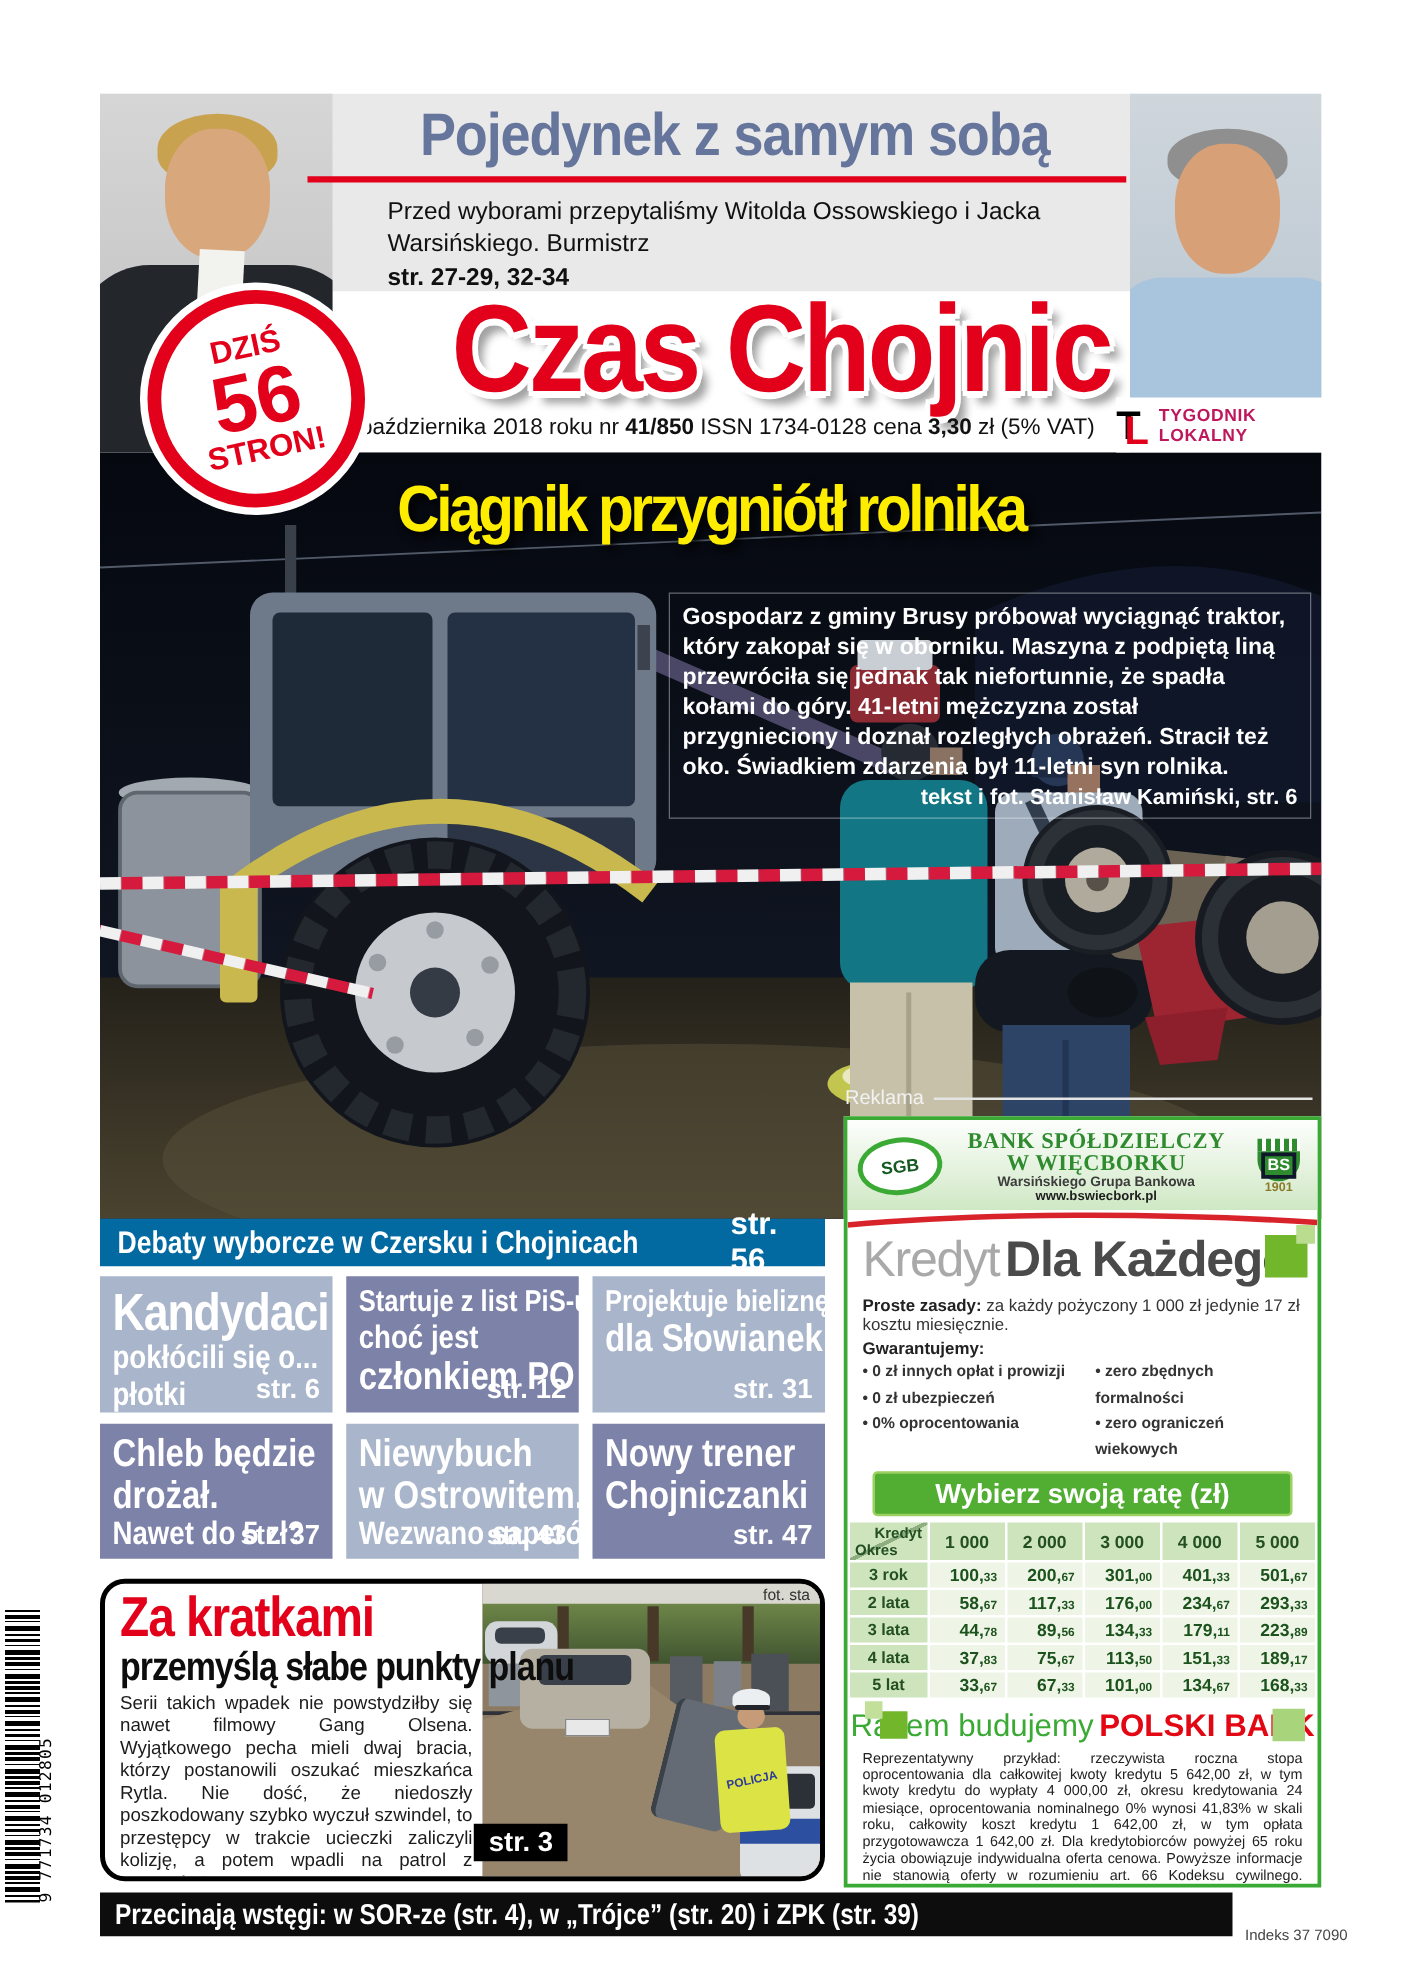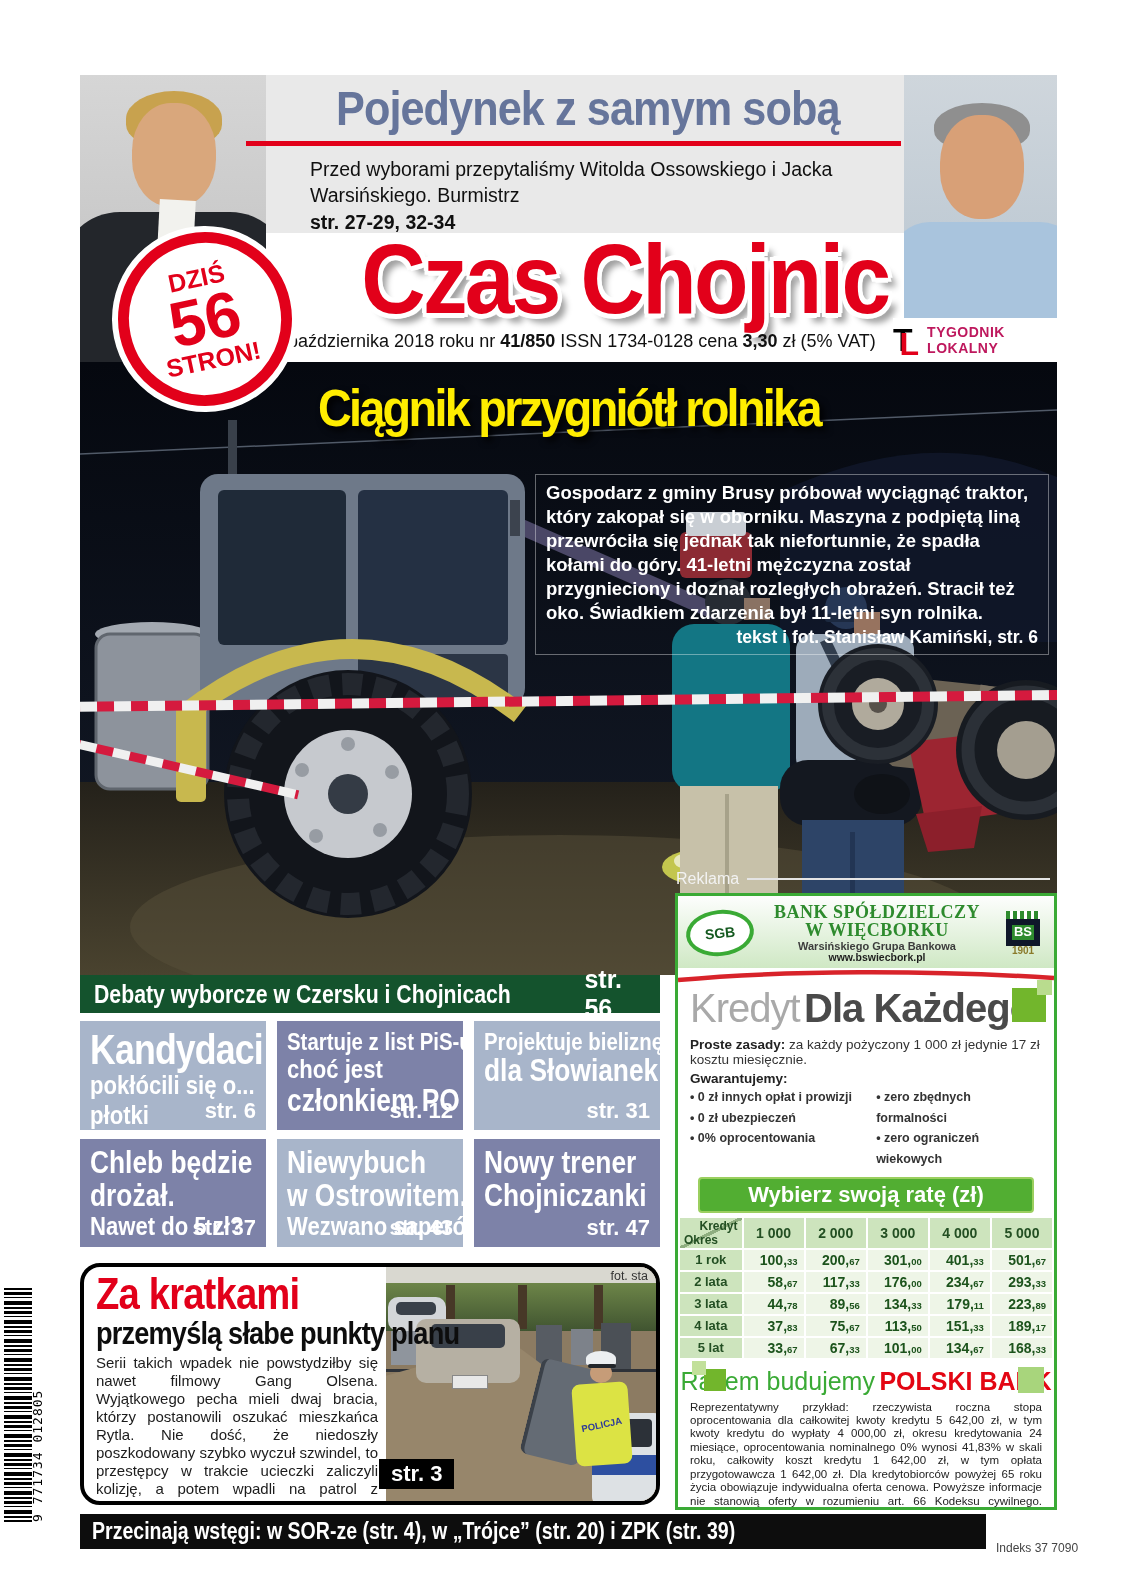--- a/index.html
+++ b/index.html
@@ -49,21 +49,21 @@
   #headline{position:absolute;left:0;top:16px;width:100%;text-align:center;font-size:52px;font-weight:900;letter-spacing:-3px;color:#ffed00;
     text-shadow:4px 4px 8px #000;z-index:3;}
   #lede-box{position:absolute;right:8px;top:112px;width:492px;border:1px solid rgba(255,255,255,.38);padding:6px 10px;z-index:3;}
   #lede{font-size:18.5px;font-weight:700;color:#fff;line-height:1.3;}
   #byline{font-size:17.5px;font-weight:700;color:#fff;text-align:right;margin-top:2px;}
   #reklama-row{position:absolute;left:596px;top:508px;width:374px;display:flex;align-items:center;z-index:6;}
   #reklama-row .txt{font-size:16px;color:#f2f2f2;}
   #reklama-row .line{flex:1;border-top:2px solid #e4e4e4;margin-left:8px;}
 
   
-  #debates{left:80px;top:975px;width:580px;height:38px;background:#14532d;color:#fff;display:flex;align-items:center;justify-content:space-between;padding:0 14px;box-sizing:border-box;}
+  #debates{left:80px;top:975px;width:580px;height:38px;background:#0369a1;color:#fff;display:flex;align-items:center;justify-content:space-between;padding:0 14px;box-sizing:border-box;}
   #debates .t{font-size:25px;font-weight:900;}
   #debates .p{font-size:25px;font-weight:900;}
 
   
   .teaser{position:absolute;width:186px;color:#fff;padding:8px 10px;box-sizing:border-box;}
   .t-light{background:#a8b5ca;}
   .t-dark{background:#7d82a8;}
   .teaser .pg{position:absolute;right:10px;bottom:6px;font-size:22px;font-weight:700;}
   .tz-xl{font-size:42px;font-weight:900;letter-spacing:-1px;line-height:1;}
   .tz-l{font-size:31px;font-weight:900;line-height:1.05;}
@@ -114,21 +114,21 @@
   #ad-header{height:72px;background:linear-gradient(#fdfefd,#cfe8c4);display:flex;align-items:center;padding:2px 8px 0;box-sizing:border-box;}
   #sgb-oval{width:60px;height:38px;border:4px solid #3aaa35;border-radius:50%;display:flex;align-items:center;justify-content:center;transform:rotate(-6deg);background:#fff;flex:none;}
   #sgb-oval span{font-size:14px;font-weight:900;color:#14591f;}
   #ad-bankname{flex:1;text-align:center;line-height:1.04;}
   #ad-bankname .b1,#ad-bankname .b2{font-family:"Liberation Serif","DejaVu Serif",serif;font-size:18px;font-weight:700;color:#2e8b2e;letter-spacing:.5px;}
   #ad-bankname .grp{font-size:11px;font-weight:700;color:#3c3c3c;margin-top:1px;}
   #ad-bankname .www{font-size:10.5px;font-weight:700;color:#1d1d1d;}
   #bs-emblem{width:46px;flex:none;text-align:center;}
   #bs-emblem .bars{height:10px;background:repeating-linear-gradient(90deg,#2e8b2e 0 4px,#fff 4px 7px);width:34px;margin:0 auto;}
   #bs-emblem .shield{width:34px;height:24px;margin:0 auto;background:#2e8b2e;border-radius:0 0 50% 50%/0 0 70% 70%;display:flex;align-items:center;justify-content:center;}
-  #bs-emblem .shield span{color:#fff;font-size:13px;font-weight:900;border:6px solid #0f172a;padding:0 2px;line-height:1.1;text-align:center;}
+  #bs-emblem .shield span{color:#fff;font-size:13px;font-weight:900;border:3px solid #0f172a;padding:0 2px;line-height:1.1;text-align:center;}
   #bs-emblem .yr{font-size:10px;font-weight:700;color:#8a7a2a;}
   #swoosh{display:block;}
   #ad-product{padding:2px 12px 0;position:relative;}
   #ad-product .k{font-size:40px;font-weight:400;color:#a9a9a9;letter-spacing:-1px;}
   #ad-product .dk{font-size:40px;font-weight:800;color:#4a4a4a;letter-spacing:-1px;}
   .gsq{position:absolute;}
   #ad-proste{padding:6px 12px 0;font-size:13.5px;color:#333;}
   #ad-proste b{color:#222;}
   #ad-gwar{padding:4px 12px 0;font-size:13.5px;color:#222;}
   #ad-gwar .lbl{font-weight:700;}
@@ -458,21 +458,21 @@
           </th>
           <th class="colh">1 000</th>
           <th class="colh">2 000</th>
           <th class="colh">3 000</th>
           <th class="colh">4 000</th>
           <th class="colh">5 000</th>
         </tr>
       </thead>
       <tbody>
           <tr>
-            <th class="rt-label">1 rok</th>
+            <th class="rt-label">3 rok</th>
             <td class="rt-val"><span>100,</span><span class="dec">33</span></td>
             <td class="rt-val"><span>200,</span><span class="dec">67</span></td>
             <td class="rt-val"><span>301,</span><span class="dec">00</span></td>
             <td class="rt-val"><span>401,</span><span class="dec">33</span></td>
             <td class="rt-val"><span>501,</span><span class="dec">67</span></td>
           </tr>
           <tr>
             <th class="rt-label">2 lata</th>
             <td class="rt-val"><span>58,</span><span class="dec">67</span></td>
             <td class="rt-val"><span>117,</span><span class="dec">33</span></td>

